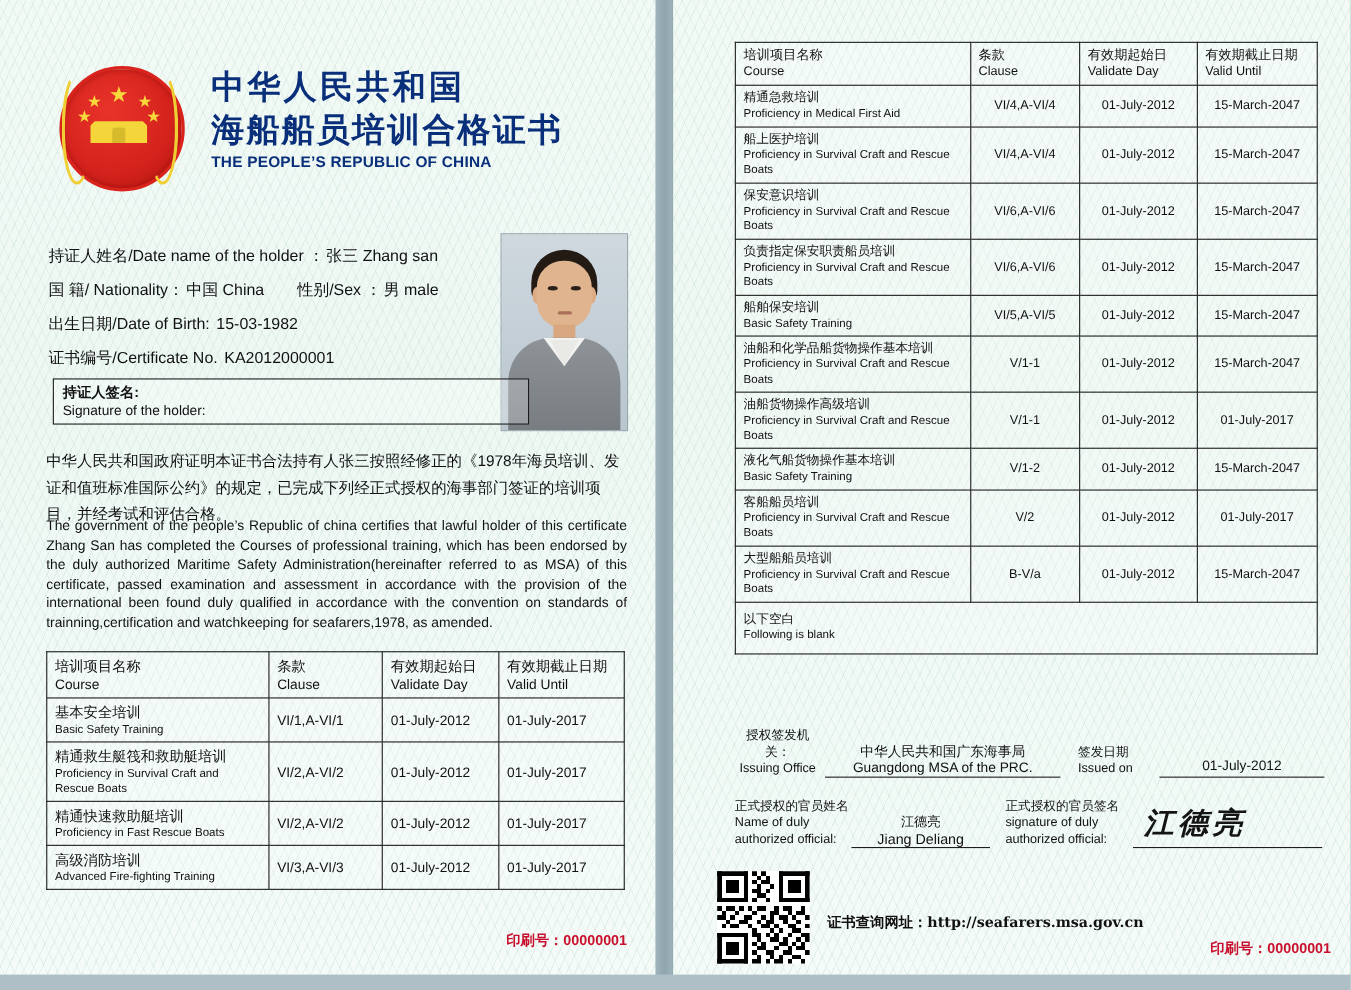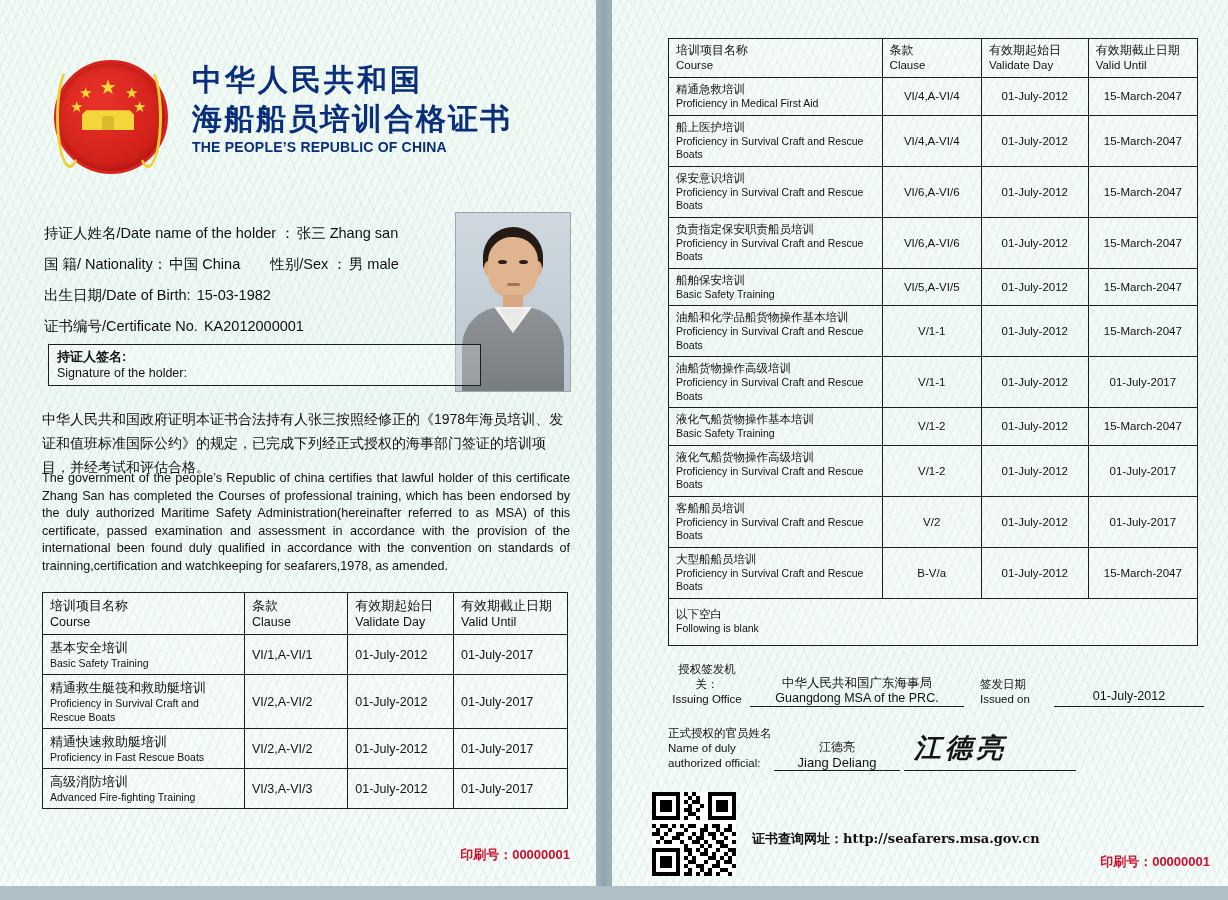--- a/index.html
+++ b/index.html
@@ -560,29 +560,20 @@
             <td class="mid">01-July-2017</td>
           </tr>
           <tr>
             <td class="course">
               <div class="c-cn">液化气船货物操作基本培训</div>
               <div class="c-en">Basic Safety Training</div>
             </td>
             <td class="mid">V/1-2</td>
             <td class="mid">01-July-2012</td>
             <td class="mid">15-March-2047</td>
-          </tr>
-          <tr>
-            <td class="course">
-              <div class="c-cn">液化气船货物操作高级培训</div>
-              <div class="c-en">Proficiency in Survival Craft and Rescue Boats</div>
-            </td>
-            <td class="mid">V/1-2</td>
-            <td class="mid">01-July-2012</td>
-            <td class="mid">01-July-2017</td>
           </tr>
           <tr>
             <td class="course">
               <div class="c-cn">客船船员培训</div>
               <div class="c-en">Proficiency in Survival Craft and Rescue Boats</div>
             </td>
             <td class="mid">V/2</td>
             <td class="mid">01-July-2012</td>
             <td class="mid">01-July-2017</td>
           </tr>
@@ -625,20 +616,24 @@
       </div>
 
       <div class="row2">
         <div class="lbl">
           <div class="lbl-cn">正式授权的官员姓名</div>
           <div class="lbl-en">Name of duly authorized official:</div>
         </div>
         <div class="field1 ln">
           <div class="v-cn">江德亮</div>
           <div class="v-en">Jiang Deliang</div>
+        </div>
+        <div class="lbl2">
+          <div class="lbl-cn">正式授权的官员签名</div>
+          <div class="lbl-en">signature of duly authorized official:</div>
         </div>
         <div class="field2 ln">
           <div class="sign">江德亮</div>
         </div>
       </div>
     </div>
 
     <div class="qr">
       <svg width="84" height="84" viewBox="0 0 21 21" shape-rendering="crispEdges" aria-hidden="true">
         <rect width="21" height="21" fill="#ffffff"></rect>

